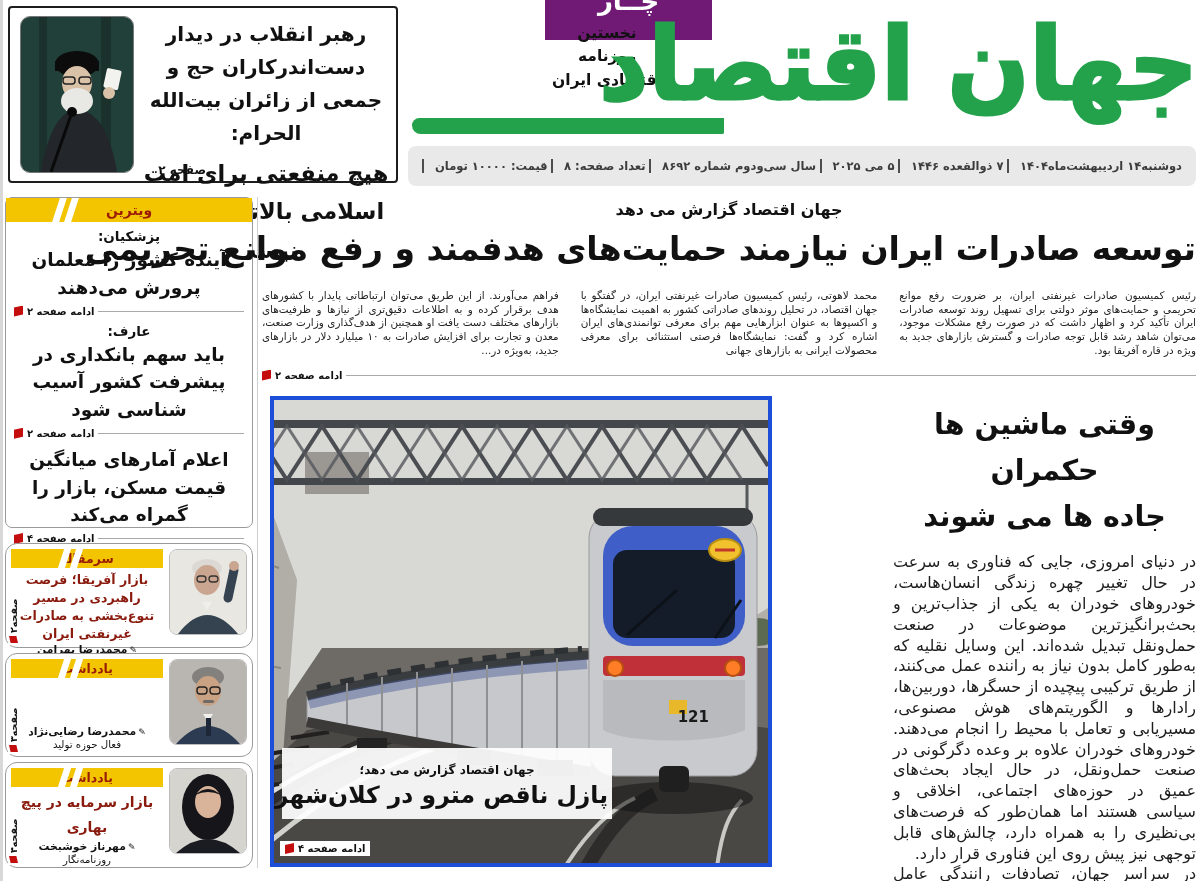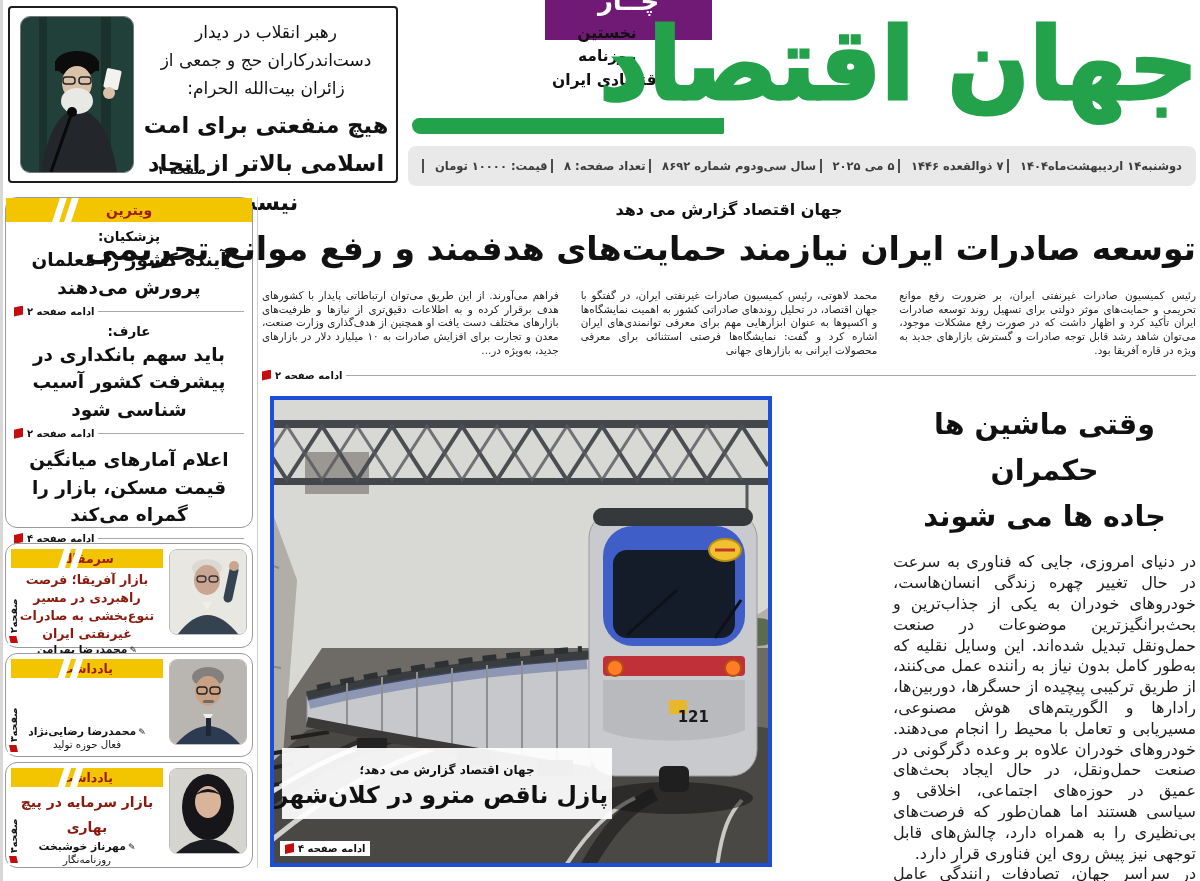--- a/index.html
+++ b/index.html
@@ -4,21 +4,21 @@
 <style>
   html,body{margin:0;padding:0;background:#fff}
   .page{position:relative;width:1200px;height:881px;background:#fff;overflow:hidden;
         font-family:"DejaVu Sans",sans-serif;direction:rtl;color:#111}
   .abs{position:absolute}
 
   
   .leader{left:8px;top:6px;width:390px;height:177px;border:2px solid #1d1d1d;border-radius:4px;
           display:flex;box-sizing:border-box;background:#fff}
   .leader .txt{flex:1;text-align:center;padding:10px 6px 4px 2px;position:relative}
-  .leader-kicker{font-size:17px;font-weight:400;line-height:1.65}
+  .leader-kicker{font-size:20px;font-weight:700;line-height:1.65}
   .leader-title{font-size:22.5px;font-weight:700;line-height:1.7;margin-top:4px}
   .leader-page{position:absolute;bottom:4px;right:190px;font-size:12px;font-weight:700}
   .leader .photowrap{width:112px;height:155px;margin:8px 6px 8px 10px;border:1px solid #777;
                      border-radius:10px;overflow:hidden;flex:none}
 
   
   .banner{left:545px;top:0;width:167px;height:40px;background:#701a75;overflow:hidden}
   .banner span{display:block;color:#fff;font-weight:700;font-size:26px;line-height:26px;
                margin-top:-12px;text-align:center;letter-spacing:3px}
   .tagline{left:548px;top:22px;width:118px;text-align:center;font-size:15.5px;font-weight:700;line-height:1.5}
@@ -33,21 +33,21 @@
   .dl-item{border-left:2px solid #4d4d4d;padding-left:11px;white-space:nowrap}
 
   
   .cont{display:flex;align-items:center;direction:ltr;gap:4px}
   .flag{width:9px;height:11px;background:#c40e0e;clip-path:polygon(0 18%,100% 0,100% 82%,0 100%);flex:none}
   .cont-label{font-size:10px;font-weight:700;color:#111;white-space:nowrap}
   .cont-line{flex:1;height:1px;background:#a9a9a9}
 
   
   .sep-v{left:257px;top:197px;width:1px;height:671px;background:#cfcfcf}
-  .vitrine{left:5px;top:197px;width:248px;height:331px;border:1px solid #9a9a9a;border-radius:12px;
+  .vitrine{left:5px;top:197px;width:248px;height:331px;border:1px solid #9a9a9a;border-radius:7px;
            box-sizing:border-box;background:#fff}
   .yhdr{background:#f3c400;color:#9b1c06;font-weight:700;position:relative;text-align:center;overflow:hidden}
   .yhdr.big{height:24px;font-size:14px;line-height:24px}
   .yhdr.small{height:19px;font-size:12.5px;line-height:19px;flex:none}
   .yhdr::before,.yhdr::after{content:"";position:absolute;top:-2px;bottom:-2px;width:7px;background:#fff;transform:skewX(-18deg)}
   .yhdr::before{left:50px}
   .yhdr::after{left:62px}
   .v-item{text-align:center;padding:0 8px}
   .v-kicker{font-size:13.5px;font-weight:700;margin-top:6px}
   .v-title{font-size:18.5px;font-weight:700;line-height:1.5;margin-top:2px}

